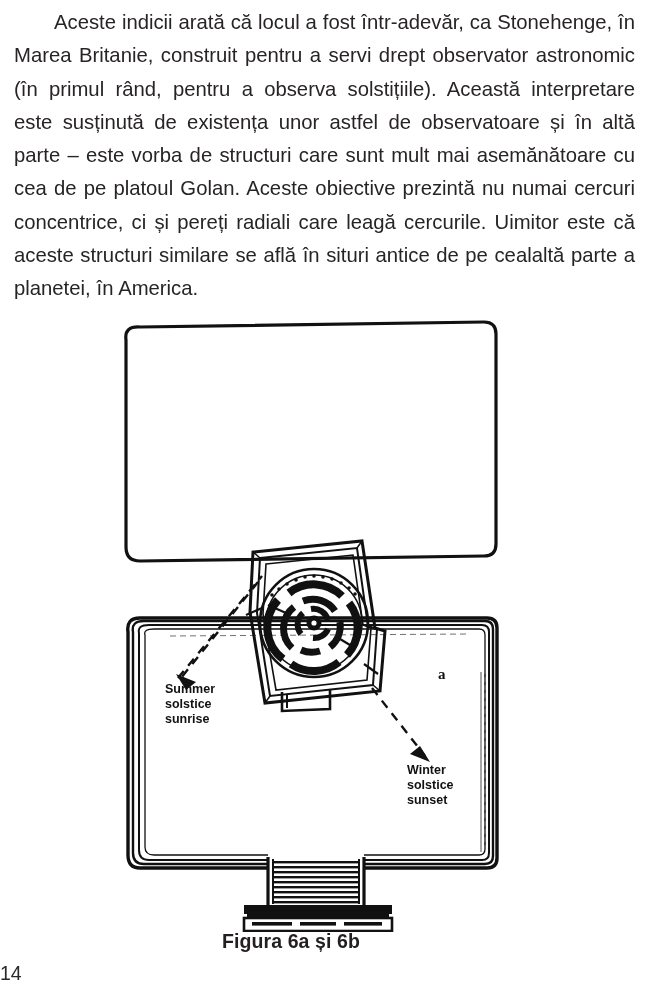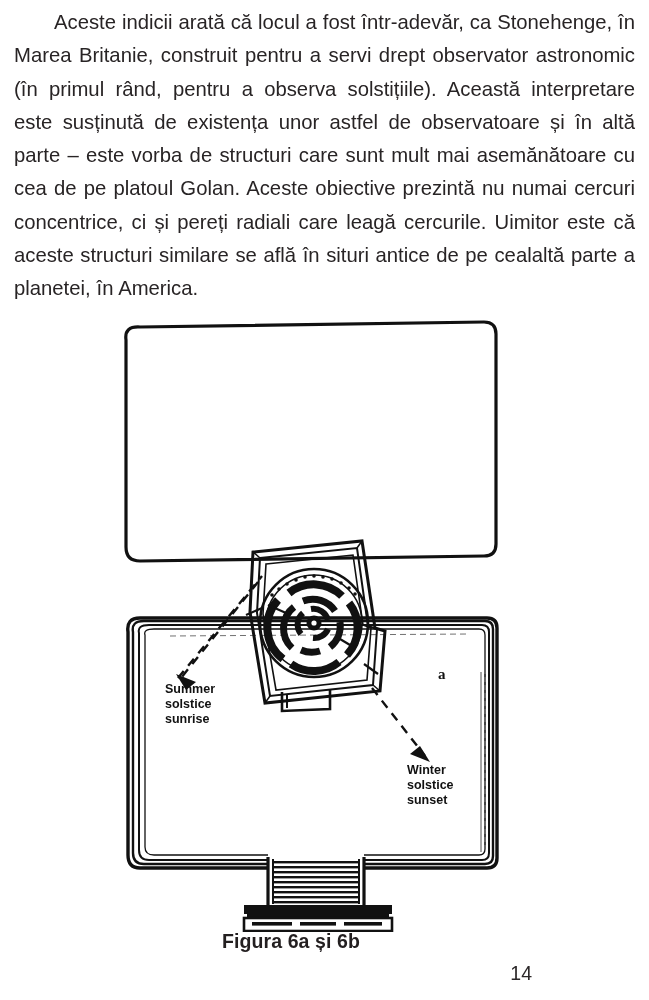--- a/index.html
+++ b/index.html
@@ -55,21 +55,21 @@
     font-size: 19.5px;
     font-weight: bold;
     color: #231f20;
     letter-spacing: 0.1px;
   }
   .folio {
     position: absolute;
     left: 0;
     top: 962px;
     width: 532px;
-    text-align: right;
+    text-align: left;
     font-size: 19.5px;
     color: #2c2829;
   }
 </style>
 </head>
 <body>
 
 <div class="page-body">
   <p class="para">Aceste indicii arată că locul a fost într-adevăr, ca Stonehenge, în Marea Britanie, construit pentru a servi drept observator astronomic (în primul rând, pentru a observa solstițiile). Această interpretare este susținută de existența unor astfel de observatoare și în altă parte – este vorba de structuri care sunt mult mai asemănătoare cu cea de pe platoul Golan. Aceste obiective prezintă nu numai cercuri concentrice, ci și pereți radiali care leagă cercurile. Uimitor este că aceste structuri similare se află în situri antice de pe cealaltă parte a planetei, în America.</p>
 </div>

